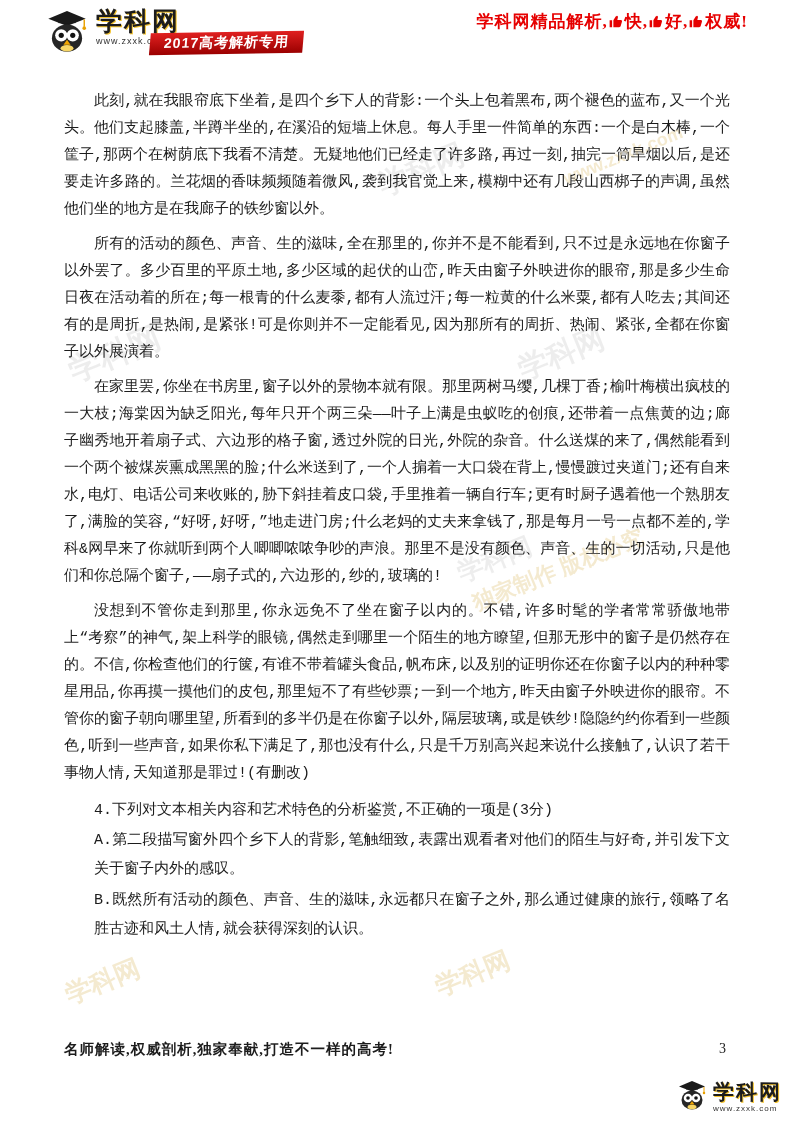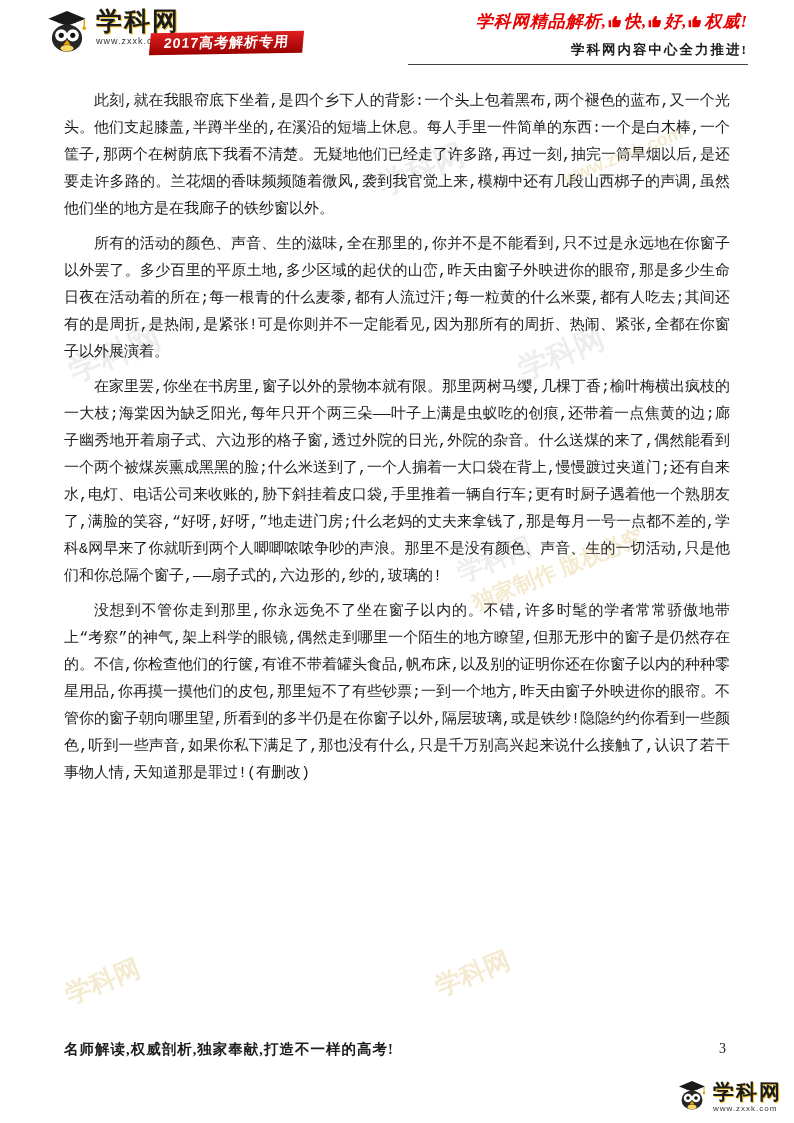--- a/index.html
+++ b/index.html
@@ -38,21 +38,21 @@
   .banner {
     position:absolute; left:150px; top:32px; padding:2px 14px;
     background:linear-gradient(180deg,#e02020,#9b0000);
     color:#fff; font-weight:bold; font-size:14px; letter-spacing:1px;
     transform:skewX(-6deg) rotate(-1deg);
     font-family:"Liberation Sans","DejaVu Sans",sans-serif;
   }
   .header-right { position:absolute; right:46px; top:10px; width:340px; text-align:right; }
   .slogan-red {
     color:#e60000; font-weight:bold; font-size:17px; letter-spacing:1px;
-    font-style:italic; white-space:nowrap;
+    white-space:nowrap;
   }
   .slogan-red .thumb { display:inline-block; vertical-align:-2px; margin:0 1px; }
   .slogan-black {
     margin-top:7px; padding-bottom:5px; border-bottom:1.5px solid #444;
     font-size:13.5px; font-weight:bold; letter-spacing:2px;
   }
   
   .passage { position:absolute; left:64px; top:88px; width:666px; z-index:1;font-family:Liberation Mono, monospace; }
   .passage p {
     margin:0 0 8px 0; text-indent:2em; text-align:justify;
@@ -113,30 +113,38 @@
     <div class="header-right">
       <div class="slogan-red">
         <span>学科网精品解析,</span><span class="thumb"><svg viewBox="0 0 24 24" width="15" height="15">
               <path fill="#e60000" d="M1 10h4v11H1zM7 21h9.2c1.2 0 2.2-.8 2.5-1.9l2.1-7a2 2 0 0 0-1.9-2.6h-5.6l1-4.4A1.9 1.9 0 0 0 12.4 3c-.7 0-1.3.4-1.7 1L7 10z"></path>
             </svg></span><span>快,</span><span class="thumb"><svg viewBox="0 0 24 24" width="15" height="15">
               <path fill="#e60000" d="M1 10h4v11H1zM7 21h9.2c1.2 0 2.2-.8 2.5-1.9l2.1-7a2 2 0 0 0-1.9-2.6h-5.6l1-4.4A1.9 1.9 0 0 0 12.4 3c-.7 0-1.3.4-1.7 1L7 10z"></path>
             </svg></span><span>好,</span><span class="thumb"><svg viewBox="0 0 24 24" width="15" height="15">
               <path fill="#e60000" d="M1 10h4v11H1zM7 21h9.2c1.2 0 2.2-.8 2.5-1.9l2.1-7a2 2 0 0 0-1.9-2.6h-5.6l1-4.4A1.9 1.9 0 0 0 12.4 3c-.7 0-1.3.4-1.7 1L7 10z"></path>
             </svg></span><span>权威!</span>
       </div>
-      <div class="slogan-black">学科网内容中心全力推进!</div>
     </div>
   </div>
 
   <div class="passage">
     <p>此刻,就在我眼帘底下坐着,是四个乡下人的背影:一个头上包着黑布,两个褪色的蓝布,又一个光头。他们支起膝盖,半蹲半坐的,在溪沿的短墙上休息。每人手里一件简单的东西:一个是白木棒,一个筐子,那两个在树荫底下我看不清楚。无疑地他们已经走了许多路,再过一刻,抽完一筒旱烟以后,是还要走许多路的。兰花烟的香味频频随着微风,袭到我官觉上来,模糊中还有几段山西梆子的声调,虽然他们坐的地方是在我廊子的铁纱窗以外。</p>
     <p>所有的活动的颜色、声音、生的滋味,全在那里的,你并不是不能看到,只不过是永远地在你窗子以外罢了。多少百里的平原土地,多少区域的起伏的山峦,昨天由窗子外映进你的眼帘,那是多少生命日夜在活动着的所在;每一根青的什么麦黍,都有人流过汗;每一粒黄的什么米粟,都有人吃去;其间还有的是周折,是热闹,是紧张!可是你则并不一定能看见,因为那所有的周折、热闹、紧张,全都在你窗子以外展演着。</p>
     <p>在家里罢,你坐在书房里,窗子以外的景物本就有限。那里两树马缨,几棵丁香;榆叶梅横出疯枝的一大枝;海棠因为缺乏阳光,每年只开个两三朵——叶子上满是虫蚁吃的创痕,还带着一点焦黄的边;廊子幽秀地开着扇子式、六边形的格子窗,透过外院的日光,外院的杂音。什么送煤的来了,偶然能看到一个两个被煤炭熏成黑黑的脸;什么米送到了,一个人掮着一大口袋在背上,慢慢踱过夹道门;还有自来水,电灯、电话公司来收账的,胁下斜挂着皮口袋,手里推着一辆自行车;更有时厨子遇着他一个熟朋友了,满脸的笑容,“好呀,好呀,”地走进门房;什么老妈的丈夫来拿钱了,那是每月一号一点都不差的,学 科&amp;网早来了你就听到两个人唧唧哝哝争吵的声浪。那里不是没有颜色、声音、生的一切活动,只是他们和你总隔个窗子,——扇子式的,六边形的,纱的,玻璃的!</p>
     <p>没想到不管你走到那里,你永远免不了坐在窗子以内的。不错,许多时髦的学者常常骄傲地带上“考察”的神气,架上科学的眼镜,偶然走到哪里一个陌生的地方瞭望,但那无形中的窗子是仍然存在的。不信,你检查他们的行箧,有谁不带着罐头食品,帆布床,以及别的证明你还在你窗子以内的种种零星用品,你再摸一摸他们的皮包,那里短不了有些钞票;一到一个地方,昨天由窗子外映进你的眼帘。不管你的窗子朝向哪里望,所看到的多半仍是在你窗子以外,隔层玻璃,或是铁纱!隐隐约约你看到一些颜色,听到一些声音,如果你私下满足了,那也没有什么,只是千万别高兴起来说什么接触了,认识了若干事物人情,天知道那是罪过!(有删改)</p>
 
+    <div class="question">
+      <p class="stem">4.下列对文本相关内容和艺术特色的分析鉴赏,不正确的一项是(3分)</p>
+      <div class="option">
+        <span>A.</span><span>第二段描写窗外四个乡下人的背影,笔触细致,表露出观看者对他们的陌生与好奇,并引发下文关于窗子内外的感叹。</span>
+      </div>
+      <div class="option">
+        <span>B.</span><span>既然所有活动的颜色、声音、生的滋味,永远都只在窗子之外,那么通过健康的旅行,领略了名胜古迹和风土人情,就会获得深刻的认识。</span>
+      </div>
+    </div>
   </div>
 
   <div class="footer-line">
     <div class="footer-slogan">名师解读,权威剖析,独家奉献,打造不一样的高考!</div>
     <div class="page-number">3</div>
   </div>
 
   <div class="footer-logo">
     <span>
       <svg viewBox="0 0 64 64" width="32" height="32" aria-hidden="true">

